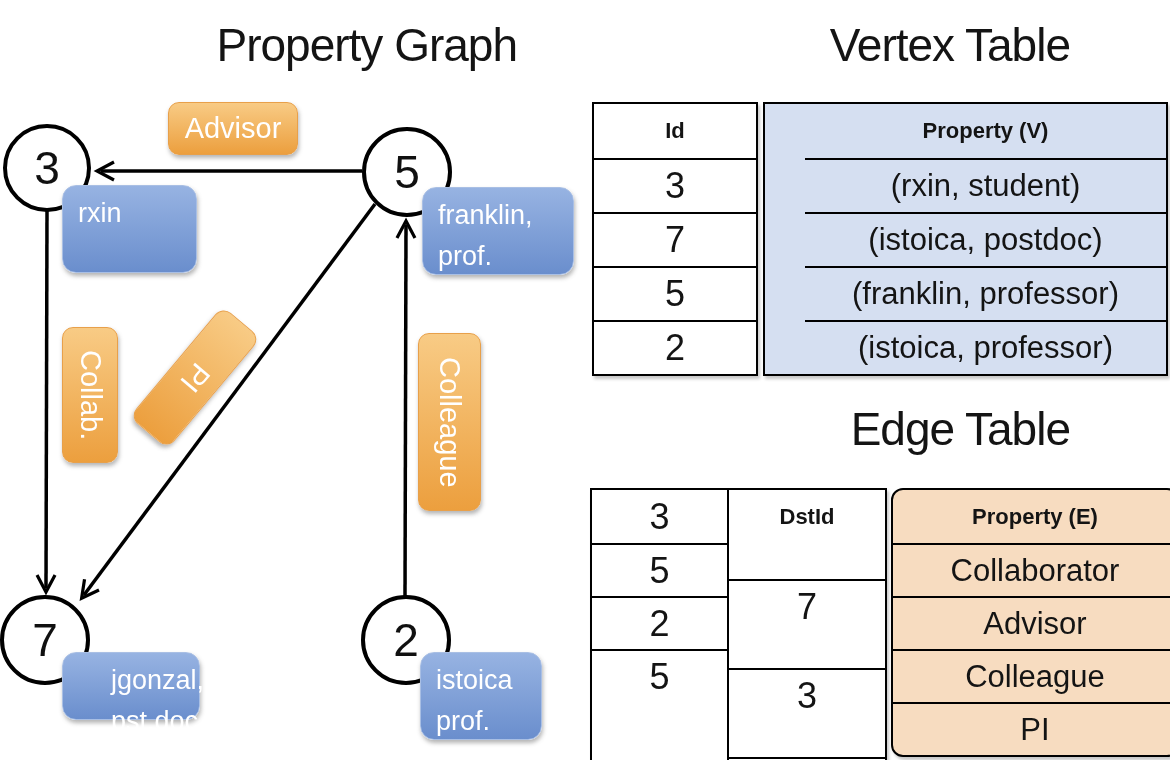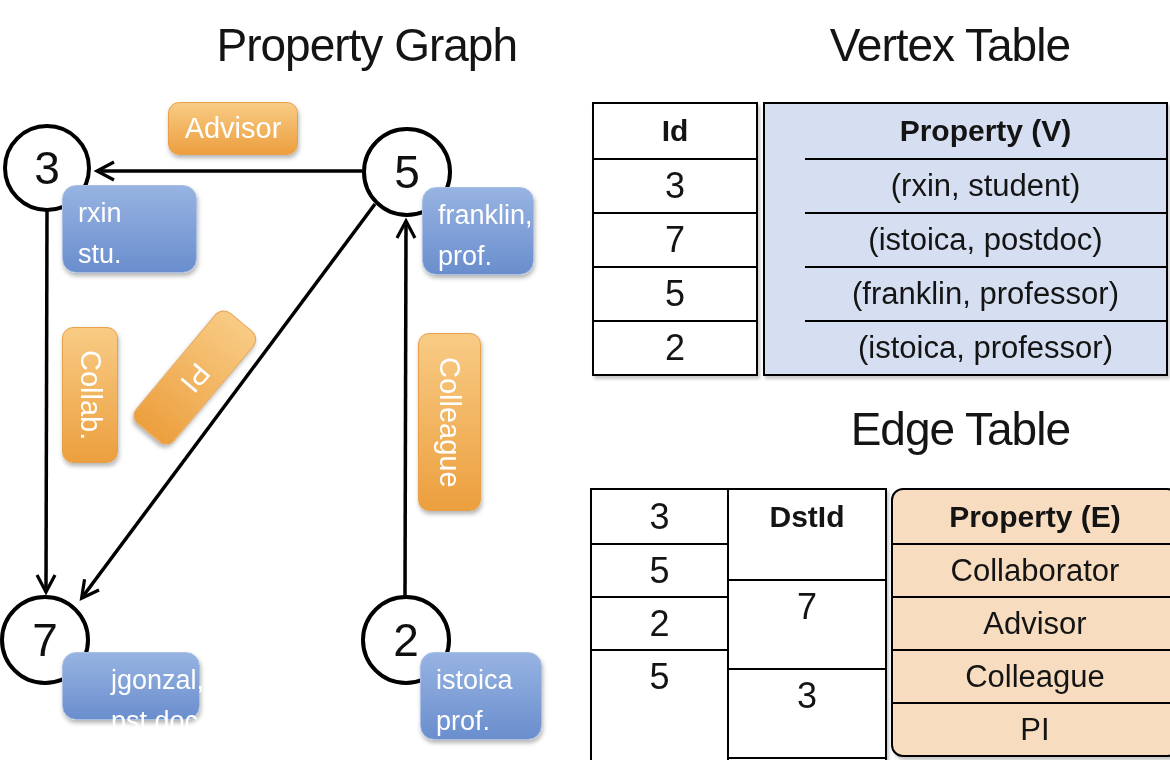--- a/index.html
+++ b/index.html
@@ -51,21 +51,21 @@
     box-shadow:2px 3px 3px rgba(0,0,0,.22);
   }
   .tpair{display:flex;}
   .tpcol{display:flex;flex-direction:column;}
   .tpcol + .tpcol{border-left:2px solid #000;gap:36px;}
   .tcell{
     display:flex;align-items:center;justify-content:center;
     border-top:2px solid #000;font-size:31px;color:#141414;white-space:nowrap;
   }
   .tcell:first-child{border-top:none;}
-  .tcell.hdr{font-weight:bold;font-size:30px;}
+  .tcell.hdr{font-weight:bold;font-size:22px;}
   .tcell.num{font-size:36px;}
   .vt .tcell{height:54px;}
   .et .tcell{height:53px;}
   .fill-blue{background:var(--vtable-fill);}
   .fill-peach{background:var(--etable-fill);}
 </style>
 </head>
 <body>
 
 <div class="canvas">
@@ -94,23 +94,22 @@
   </div>
   <div class="node-circle" style="left:0px;top:595px;width:90px;height:90px;">
     <span>7</span>
   </div>
   <div class="node-circle" style="left:361px;top:595px;width:90px;height:90px;">
     <span>2</span>
   </div>
 
   <div class="prop-box" style="left:62px;top:185px;width:135px;height:88px;">
     <div>rxin</div>
-    <div>stu.</div>
   </div>
-  <div class="prop-box" style="left:422px;top:187px;width:112px;height:88px;">
+  <div class="prop-box" style="left:422px;top:187px;width:152px;height:88px;">
     <div>franklin,</div>
     <div>prof.</div>
   </div>
   <div class="prop-box" style="left:62px;top:652px;width:138px;height:68px;padding-left:48px;">
     <div>jgonzal,</div>
     <div>pst.doc.</div>
   </div>
   <div class="prop-box" style="left:420px;top:652px;width:122px;height:88px;">
     <div>istoica</div>
     <div>prof.</div>

